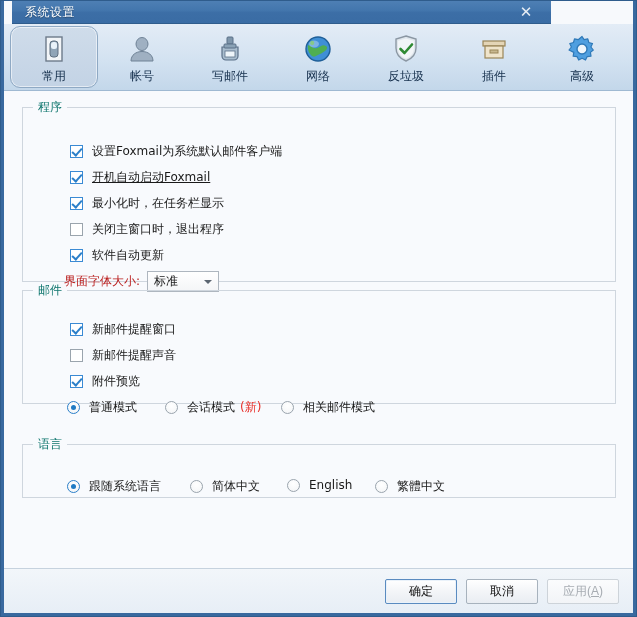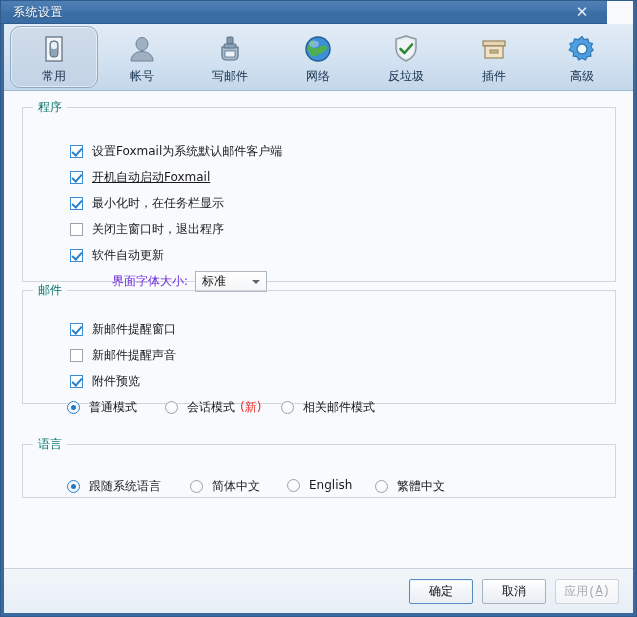--- a/index.html
+++ b/index.html
@@ -35,22 +35,22 @@
     inset: 0;
     box-sizing: border-box;
     border: 1px solid #2f5c8c;
     pointer-events: none;
     z-index: 60;
   }
 
   
   .titlebar {
     position: absolute;
-    left: 0; top: 0;
-    width: 607px;
+    left: 12px; top: 0;
+    width: 539px;
     height: 24px;
     box-sizing: border-box;
     background: linear-gradient(180deg, #4f80b5 0%, #4376ad 45%, #3c6ea6 55%, #3a6ca4 100%);
     border-bottom: 1px solid #2f5c8c;
     z-index: 50;
   }
   .title-text {
     position: absolute;
     left: 13px;
     top: 4px;
@@ -219,22 +219,21 @@
   }
   .new-badge {
     color: #e8302a;
     margin-left: 5px;
     font-size: 12px;
   }
 
   
   .select-label {
     font-size: 12px;
-    color: #6d28d9;
-    margin-left: 48px;
+    color: #b91c1c;
   }
   .select-box {
     margin-left: 7px;
     width: 72px;
     height: 21px;
     box-sizing: border-box;
     border: 1px solid #aeb6bf;
     background: linear-gradient(180deg, #ffffff 0%, #f4f5f7 100%);
     display: inline-flex;
     align-items: center;
@@ -264,29 +263,29 @@
     box-sizing: border-box;
     border-top: 1px solid #c6d2de;
     background: linear-gradient(180deg, #f2f6fa 0%, #e7eef6 100%);
     display: flex;
     align-items: center;
     justify-content: flex-end;
     padding-right: 14px;
     z-index: 15;
   }
   .btn {
-    width: 64px;
+    width: 72px;
     height: 25px;
     margin-left: 9px;
     box-sizing: border-box;
     border: 1px solid #a7b2bd;
     border-radius: 2px;
     background: linear-gradient(180deg, #ffffff 0%, #f3f5f8 50%, #e9edf2 100%);
     font-size: 12px;
-    font-family: Liberation Mono, monospace;
+    font-family: Liberation Sans, sans-serif;
     color: #111111;
     display: flex;
     align-items: center;
     justify-content: center;
     cursor: pointer;
     user-select: none;
   }
   .btn.default {
     border-color: #5a8bc0;
     box-shadow: inset 0 0 0 1px #eaf2fa;

